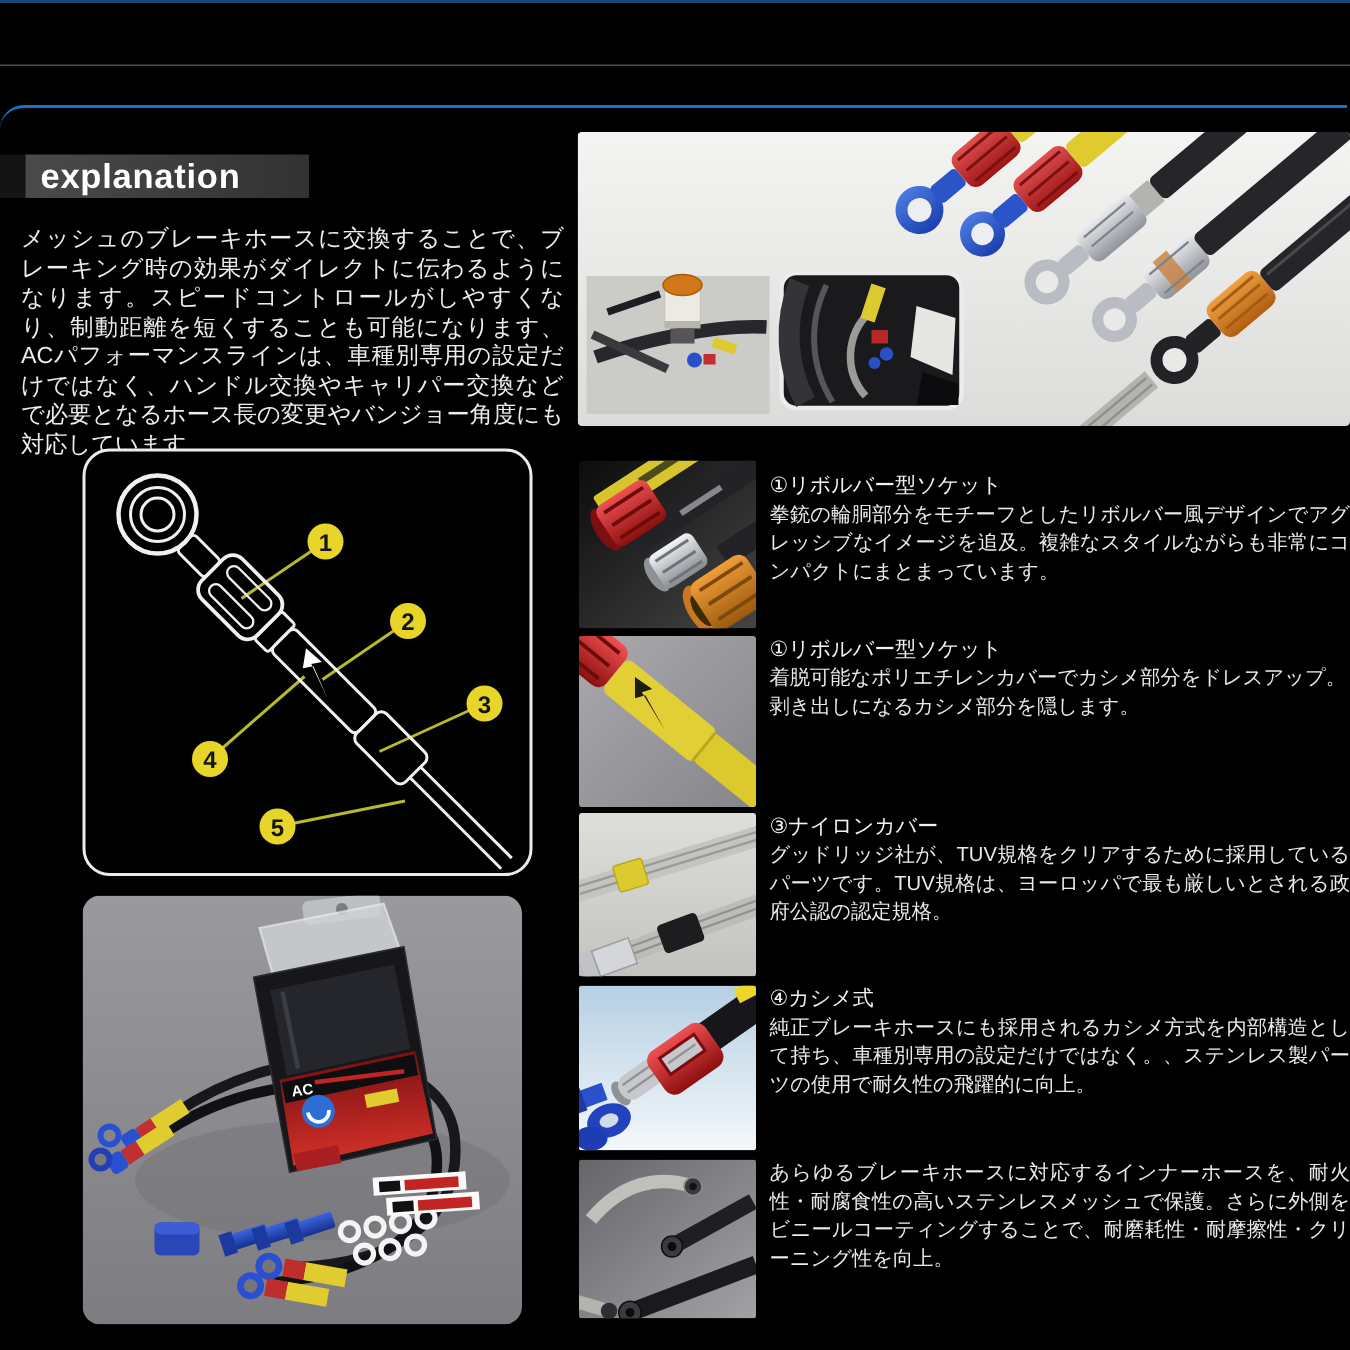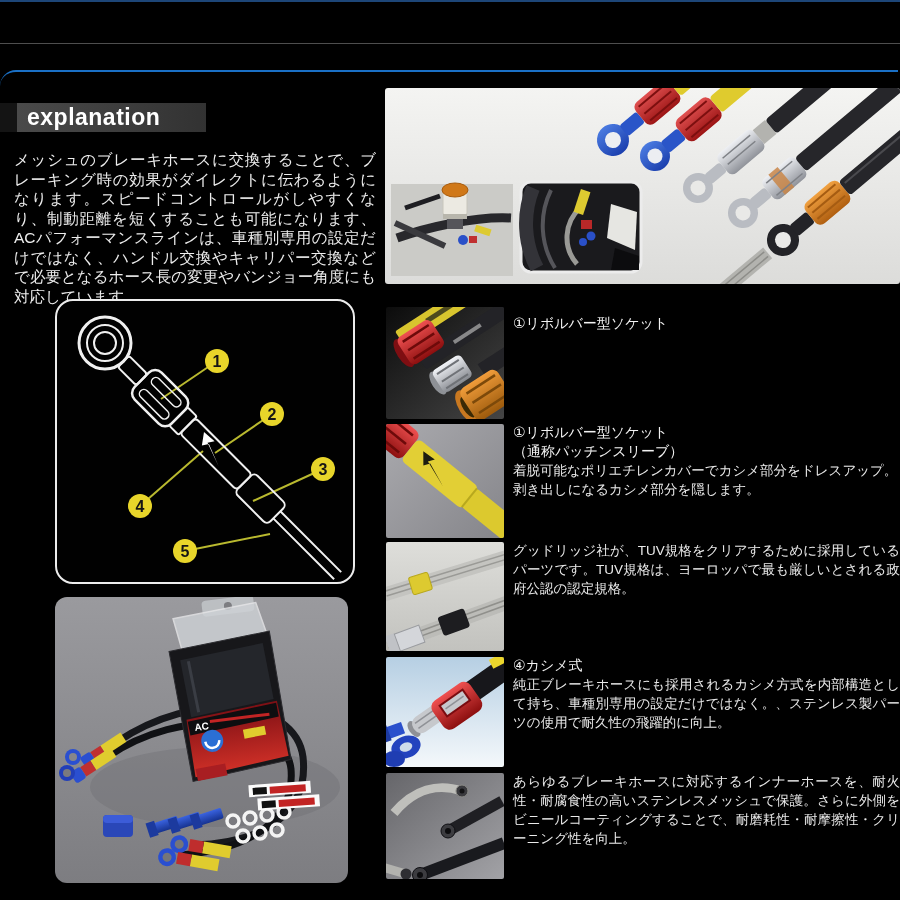--- a/index.html
+++ b/index.html
@@ -381,20 +381,21 @@
         <rect x="0" y="-19" width="44" height="38" rx="7" fill="url(#gOr2)"></rect>
         <line x1="6" y1="-12" x2="40" y2="-12" stroke="#7c490a" stroke-width="2.5"></line>
         <line x1="6" y1="-1" x2="40" y2="-1" stroke="#7c490a" stroke-width="2.5"></line>
         <line x1="6" y1="11" x2="40" y2="11" stroke="#7c490a" stroke-width="2.5"></line>
       </g>
     </svg>
   </div>
   <div class="abs f-text" style="top:314px;">
     <div class="f-title">①リボルバー型ソケット</div>
     <div class="f-sub"></div>
+    <div class="f-body">拳銃の輪胴部分をモチーフとしたリボルバー風デザインでアグレッシブなイメージを追及。複雑なスタイルながらも非常にコンパクトにまとまっています。</div>
   </div>
 
   <div class="abs f-photo" style="top:424px;height:114px;">
     <svg width="118" height="114" viewBox="0 0 118 114">
       <defs>
         <linearGradient id="f2bg" x1="0" y1="0" x2="1" y2="1">
           <stop offset="0" stop-color="#aaaaae"></stop>
             <stop offset="1" stop-color="#85858a"></stop>
         </linearGradient>
       </defs>
@@ -408,21 +409,20 @@
       <g transform="translate(22,24) rotate(39)">
         <rect x="2" y="-14" width="78" height="28" rx="5" fill="#e2cf35"></rect>
         <rect x="78" y="-12" width="58" height="24" rx="4" fill="#dcc92e"></rect>
         <line x1="79" y1="-12" x2="79" y2="12" stroke="#b8a81e" stroke-width="2"></line>
         <path d="M52,8 L24,-2 l4,-6 -14,1 9,11 4,-6 z" fill="#1d1d10"></path>
       </g>
     </svg>
   </div>
   <div class="abs f-text" style="top:423px;">
     <div class="f-title">①リボルバー型ソケット</div>
-    <div class="f-sub">（通称パッチンスリーブ）</div>
     <div class="f-body">着脱可能なポリエチレンカバーでカシメ部分をドレスアップ。
 剥き出しになるカシメ部分を隠します。</div>
   </div>
 
   <div class="abs f-photo" style="top:542px;height:109px;">
     <svg width="118" height="109" viewBox="0 0 118 109">
       <defs>
         <linearGradient id="f3bg" x1="0" y1="0" x2="0" y2="1">
           <stop offset="0" stop-color="#dedeDA"></stop>
             <stop offset="1" stop-color="#c2c2be"></stop>
@@ -439,20 +439,21 @@
         <rect x="-5" y="-7" width="155" height="14" fill="#bcbcb8"></rect>
         <line x1="0" y1="-3" x2="148" y2="-3" stroke="#90908c" stroke-width="1.5"></line>
         <line x1="0" y1="2" x2="148" y2="2" stroke="#90908c" stroke-width="1.5"></line>
         <rect x="0" y="-10" width="10" height="20" fill="#c0c2c6"></rect>
         <rect x="10" y="-9" width="26" height="18" fill="#d4d6da" stroke="#9a9ca0"></rect>
         <rect x="56" y="-10" width="28" height="20" rx="3" fill="#1d1d20"></rect>
       </g>
     </svg>
   </div>
   <div class="abs f-text" style="top:541px;">
+    <div class="f-title">③ナイロンカバー</div>
     <div class="f-sub"></div>
     <div class="f-body">グッドリッジ社が、TUV規格をクリアするために採用しているパーツです。TUV規格は、ヨーロッパで最も厳しいとされる政府公認の認定規格。</div>
   </div>
 
   <div class="abs f-photo" style="top:657px;height:110px;">
     <svg width="118" height="110" viewBox="0 0 118 110">
       <defs>
         <linearGradient id="f4bg" x1="0" y1="0" x2="0" y2="1">
           <stop offset="0" stop-color="#b6cfe3"></stop>
             <stop offset="1" stop-color="#f4f8fb"></stop>

